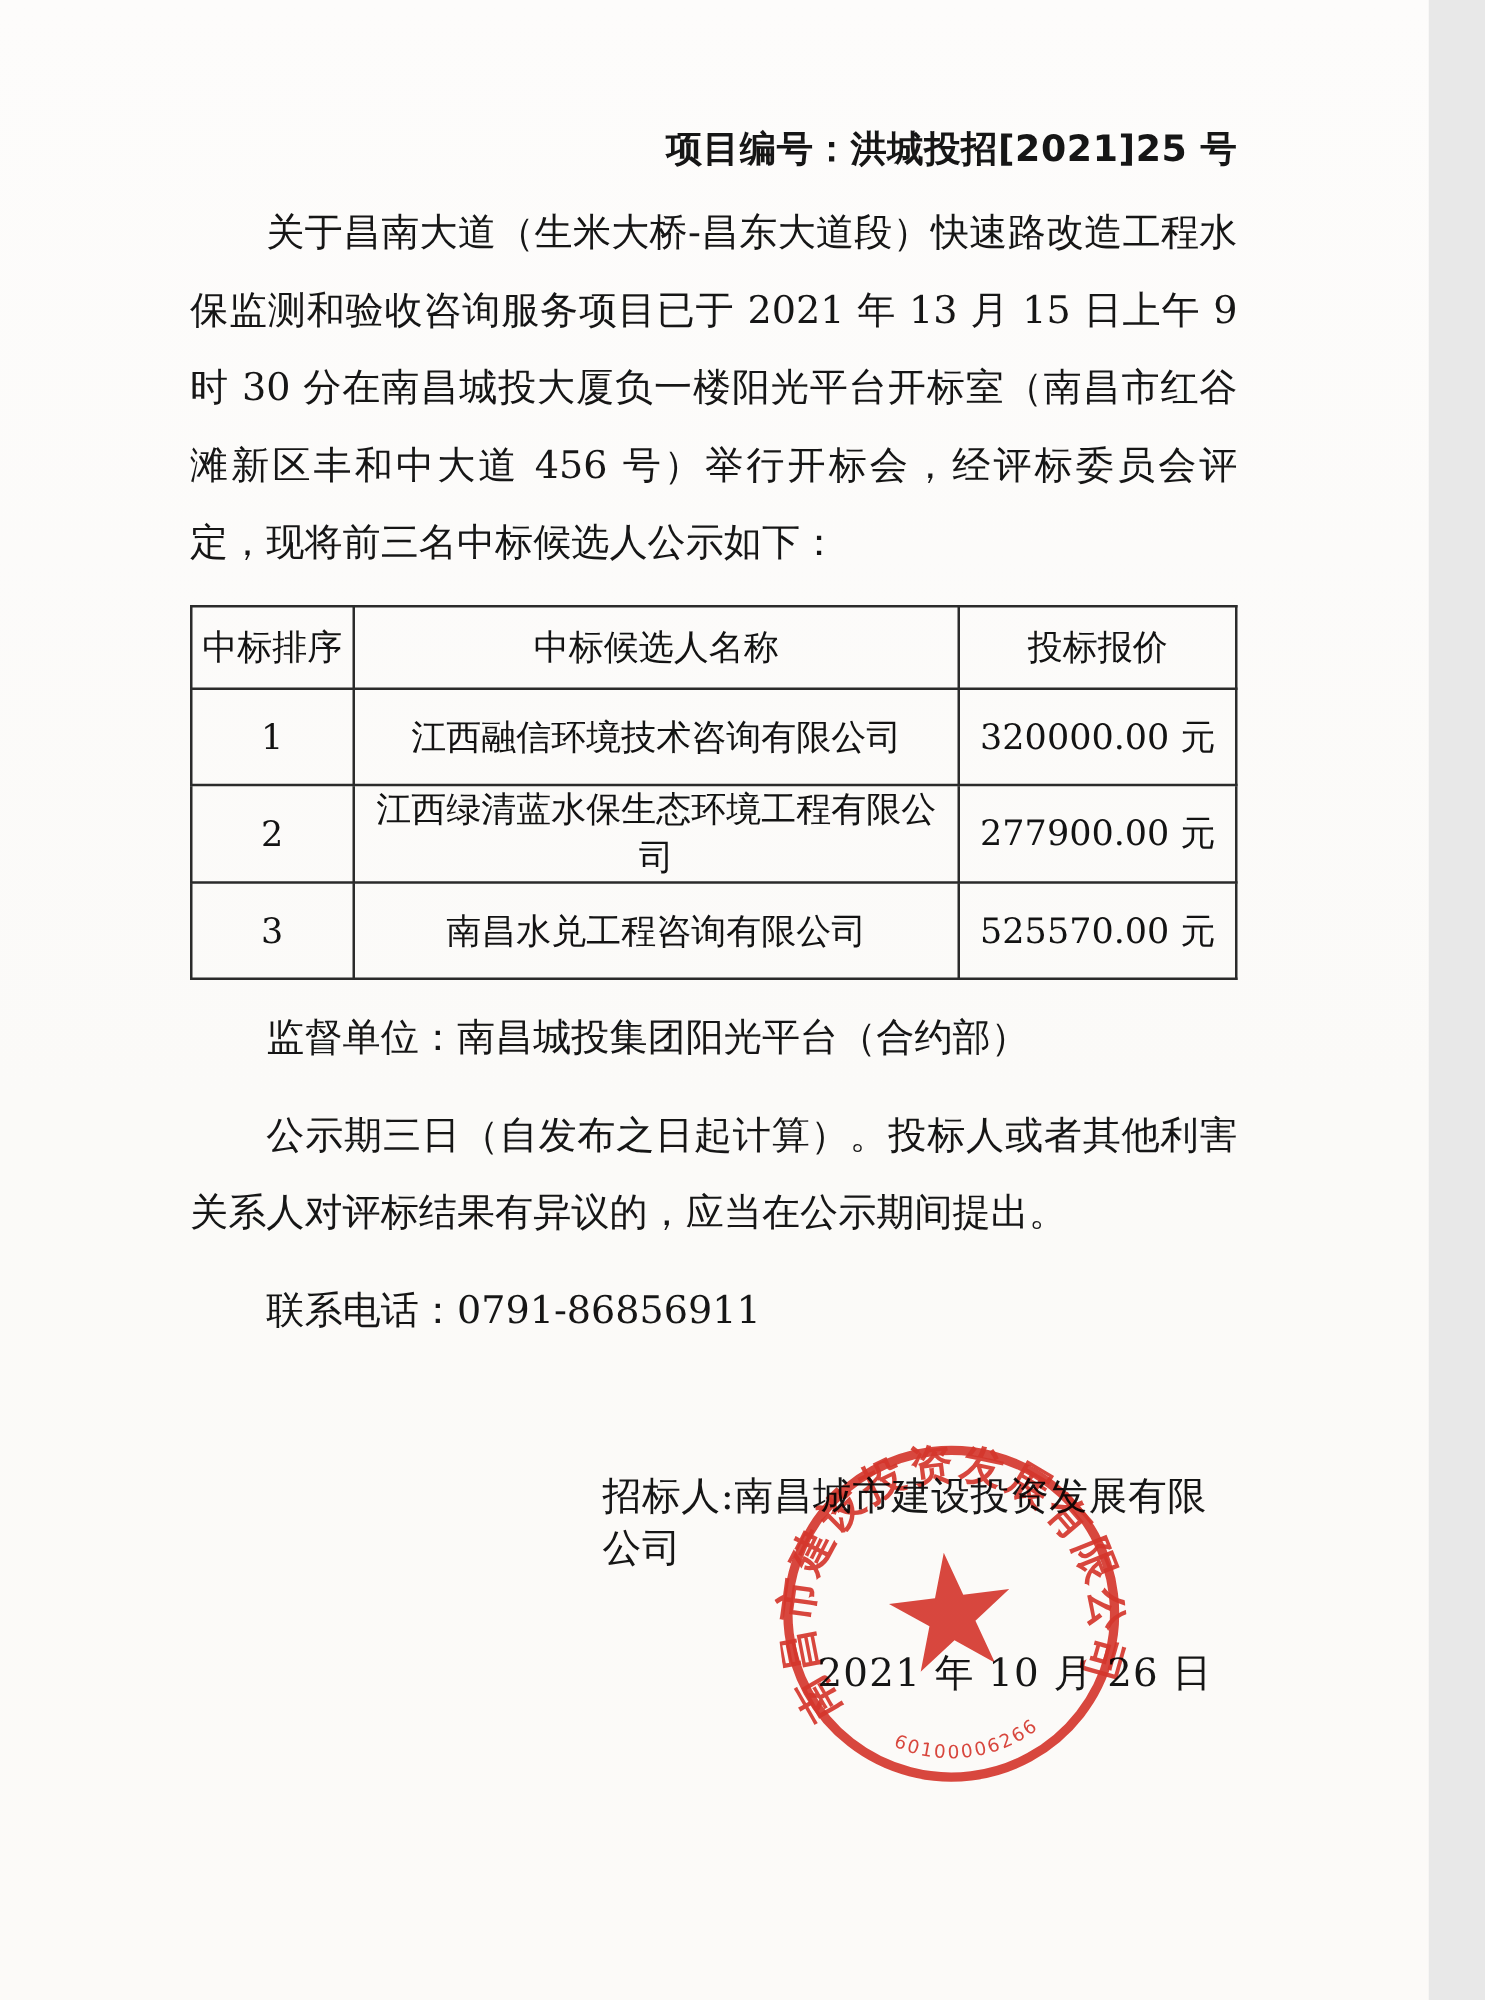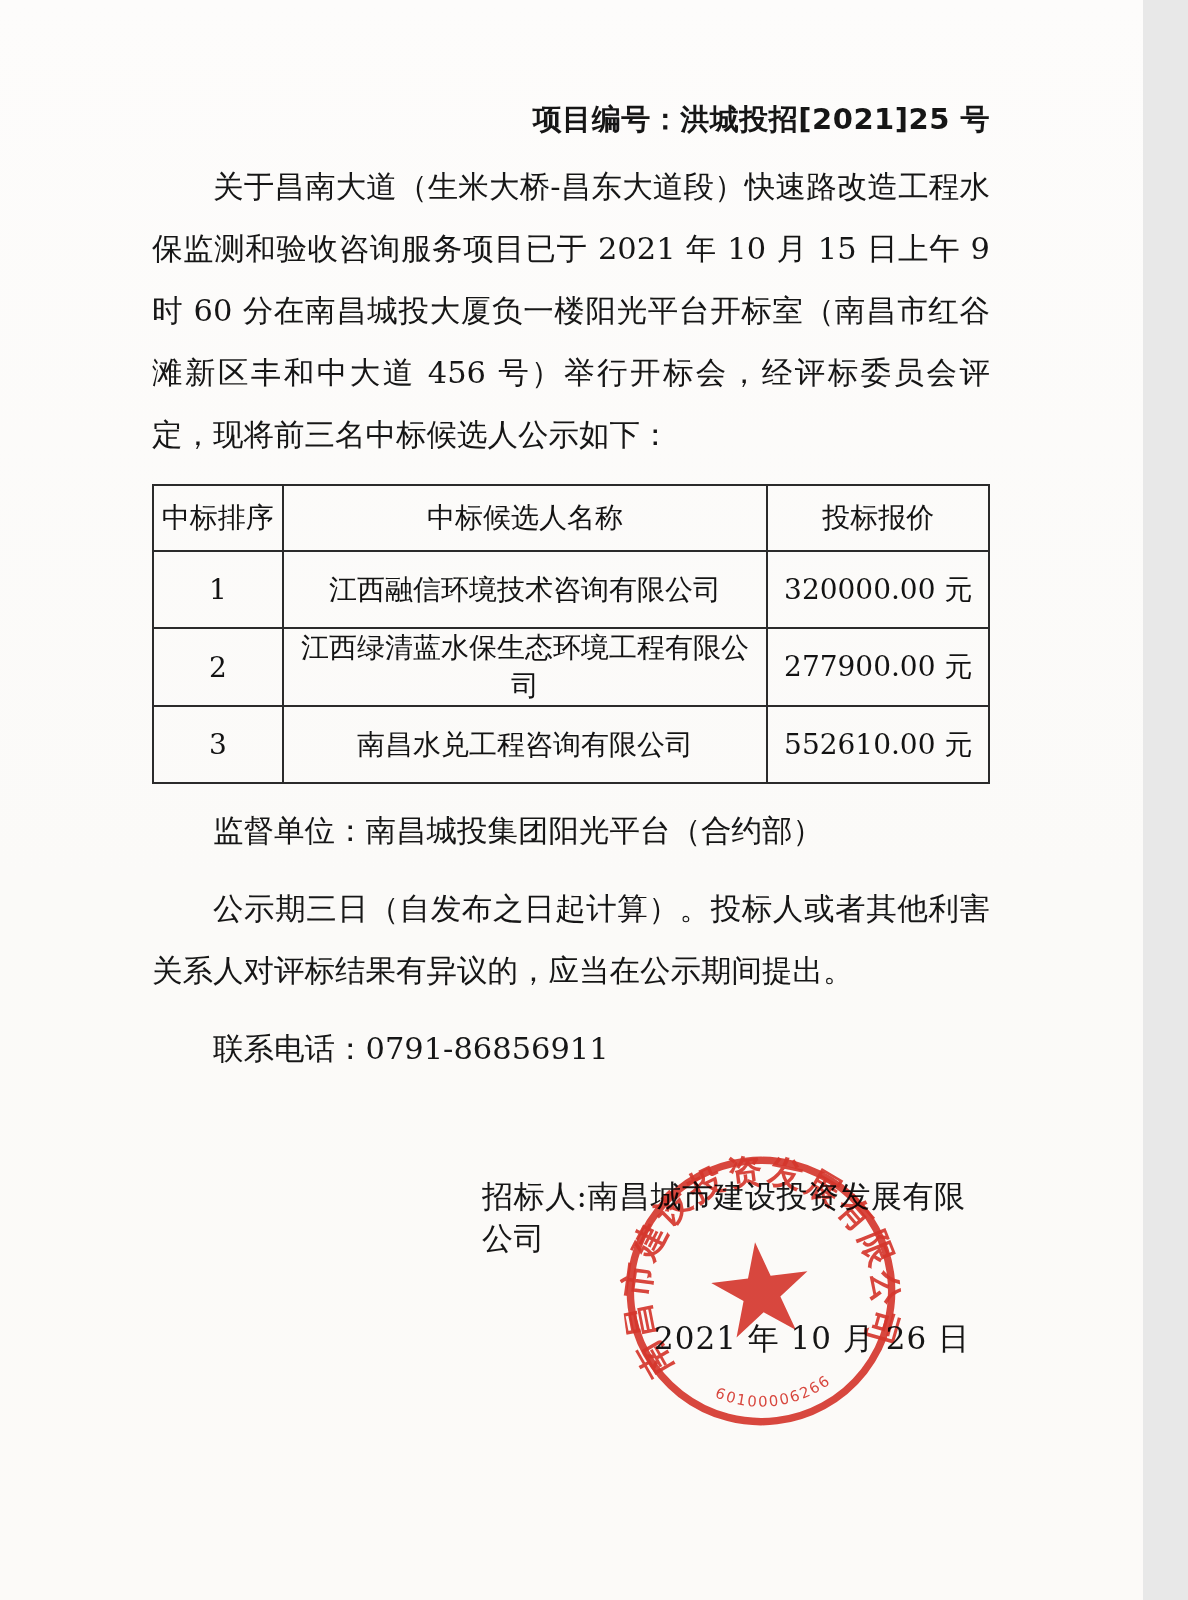--- a/index.html
+++ b/index.html
@@ -74,21 +74,21 @@
   .seal svg{ width:100%; height:100%; }
 </style>
 </head>
 <body>
 
 <div class="page">
 
   <div class="project-no">项目编号：洪城投招[2021]25 号</div>
 
 
-  <p class="body indent">关于昌南大道（生米大桥-昌东大道段）快速路改造工程水保监测和验收咨询服务项目已于 2021 年 10 月 15 日上午 9 时 60 分在南昌城投大厦负一楼阳光平台开标室（南昌市红谷滩新区丰和中大道 456 号）举行开标会，经评标委员会评定，现将前三名中标候选人公示如下：</p>
+  <p class="body indent">关于昌南大道（生米大桥-昌东大道段）快速路改造工程水保监测和验收咨询服务项目已于 2021 年 13 月 15 日上午 9 时 30 分在南昌城投大厦负一楼阳光平台开标室（南昌市红谷滩新区丰和中大道 456 号）举行开标会，经评标委员会评定，现将前三名中标候选人公示如下：</p>
 
   <table class="bid-table">
     <colgroup>
       <col class="col-rank">
         <col class="col-name">
         <col class="col-price">
     </colgroup>
     <thead>
       <tr>
         <th>中标排序</th>
@@ -103,21 +103,21 @@
         <td>320000.00 元</td>
       </tr>
       <tr>
         <td>2</td>
         <td>江西绿清蓝水保生态环境工程有限公司</td>
         <td>277900.00 元</td>
       </tr>
       <tr>
         <td>3</td>
         <td>南昌水兑工程咨询有限公司</td>
-        <td>552610.00 元</td>
+        <td>525570.00 元</td>
       </tr>
     </tbody>
   </table>
 
   <p class="body indent">监督单位：南昌城投集团阳光平台（合约部）</p>
 
   <p class="body indent">公示期三日（自发布之日起计算）。投标人或者其他利害关系人对评标结果有异议的，应当在公示期间提出。</p>
 
   <p class="body indent">联系电话：0791-86856911</p>
 

